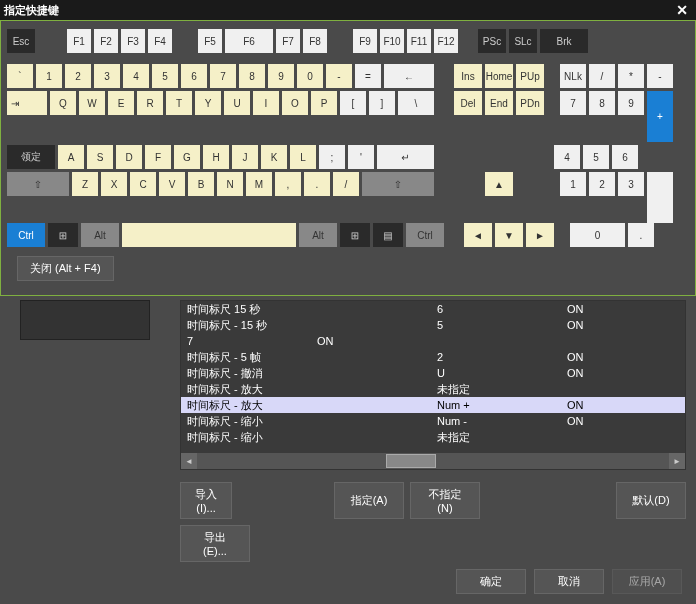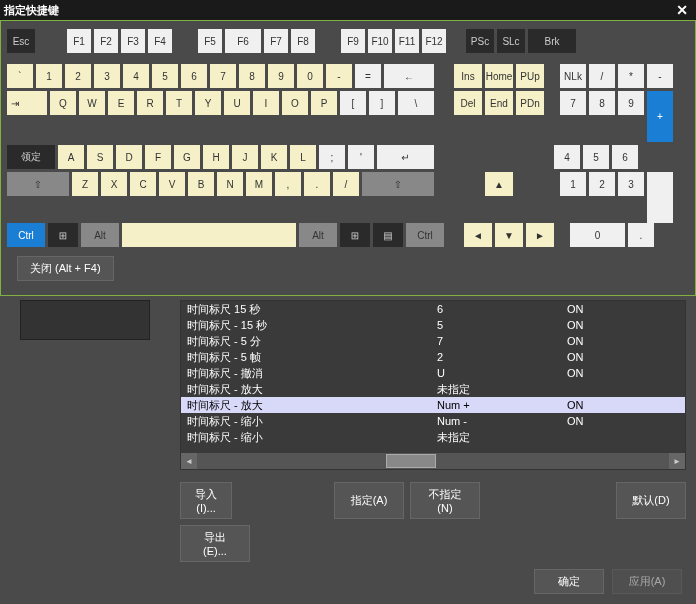--- a/index.html
+++ b/index.html
@@ -47,21 +47,21 @@
 
 <div class="kb-row">
 <button class="key k-dark" style="width:28px">Esc</button>
 <div class="gap" style="width:26px"></div>
 <button class="key k-white" style="width:24px">F1</button>
 <button class="key k-white" style="width:24px">F2</button>
 <button class="key k-white" style="width:24px">F3</button>
 <button class="key k-white" style="width:24px">F4</button>
 <div class="gap" style="width:20px"></div>
 <button class="key k-white" style="width:24px">F5</button>
-<button class="key k-white" style="width:36px">F6</button>
+<button class="key k-white" style="width:48px">F6</button>
 <button class="key k-white" style="width:24px">F7</button>
 <button class="key k-white" style="width:24px">F8</button>
 <div class="gap" style="width:20px"></div>
 <button class="key k-white" style="width:24px">F9</button>
 <button class="key k-white" style="width:24px">F10</button>
 <button class="key k-white" style="width:24px">F11</button>
 <button class="key k-white" style="width:24px">F12</button>
 <div class="gap" style="width:14px"></div>
 <button class="key k-dark" style="width:28px">PSc</button>
 <button class="key k-dark" style="width:28px">SLc</button>
@@ -196,21 +196,20 @@
           <span class="col1">时间标尺 15 秒</span>
           <span class="col2">6</span>
           <span class="col3">ON</span>
         </div>
         <div class="list-row">
           <span class="col1">时间标尺 - 15 秒</span>
           <span class="col2">5</span>
           <span class="col3">ON</span>
         </div>
         <div class="list-row">
-          <span class="col1">时间标尺 - 5 分</span>
           <span class="col2">7</span>
           <span class="col3">ON</span>
         </div>
         <div class="list-row">
           <span class="col1">时间标尺 - 5 帧</span>
           <span class="col2">2</span>
           <span class="col3">ON</span>
         </div>
         <div class="list-row">
           <span class="col1">时间标尺 - 撤消</span>
@@ -258,16 +257,17 @@
 <div style="flex:1"></div>
 <button class="btn" style="width:70px">默认(D)</button>
 </div>
 <div class="btn-row" style="margin-top:6px">
 <button class="btn" style="width:70px">导出(E)...</button>
 <div style="width:90px"></div>
 </div>
 
 <div class="bottom-btns">
 <button class="btn" style="width:70px">确定</button>
+<button class="btn" style="width:70px">取消</button>
 <button class="btn btn-dis" style="width:70px">应用(A)</button>
 </div>
 
 </div>
 
 </body></html>

